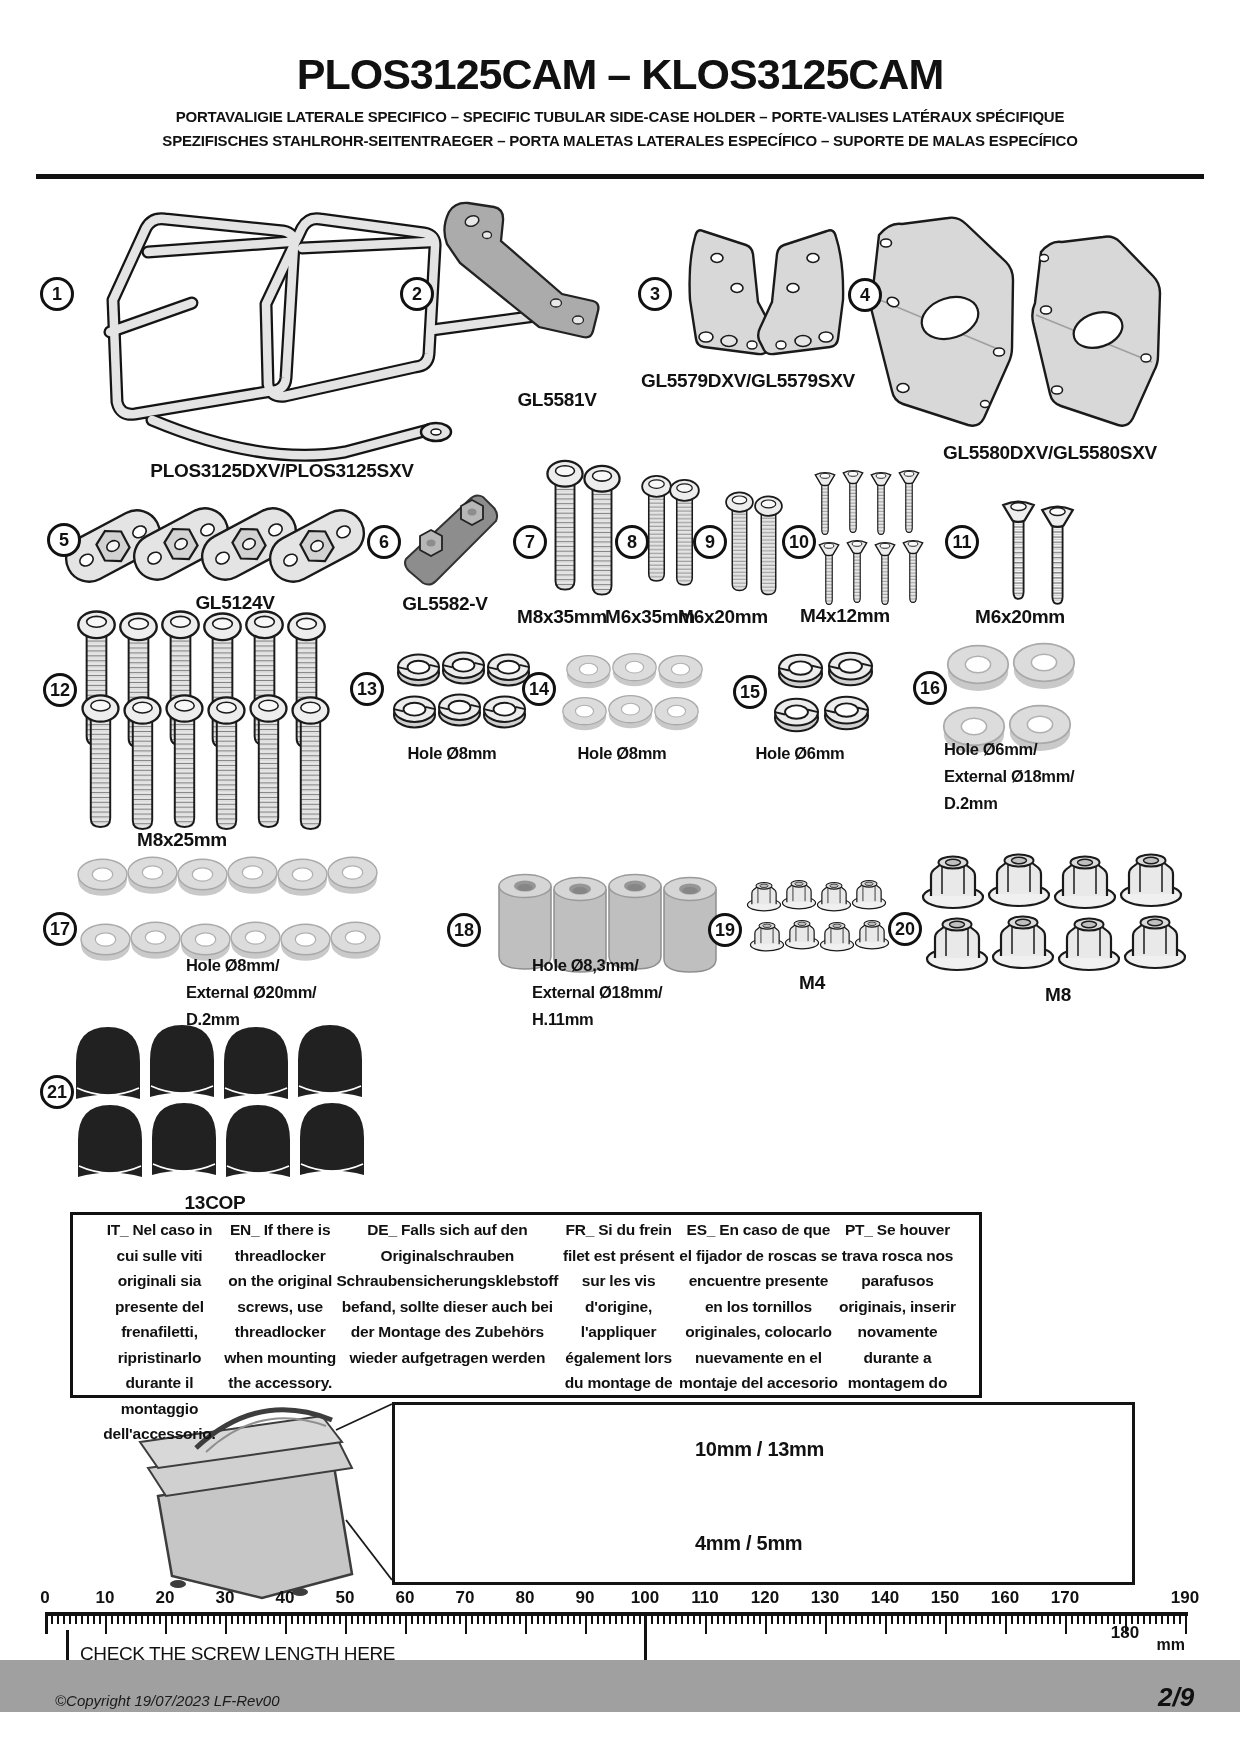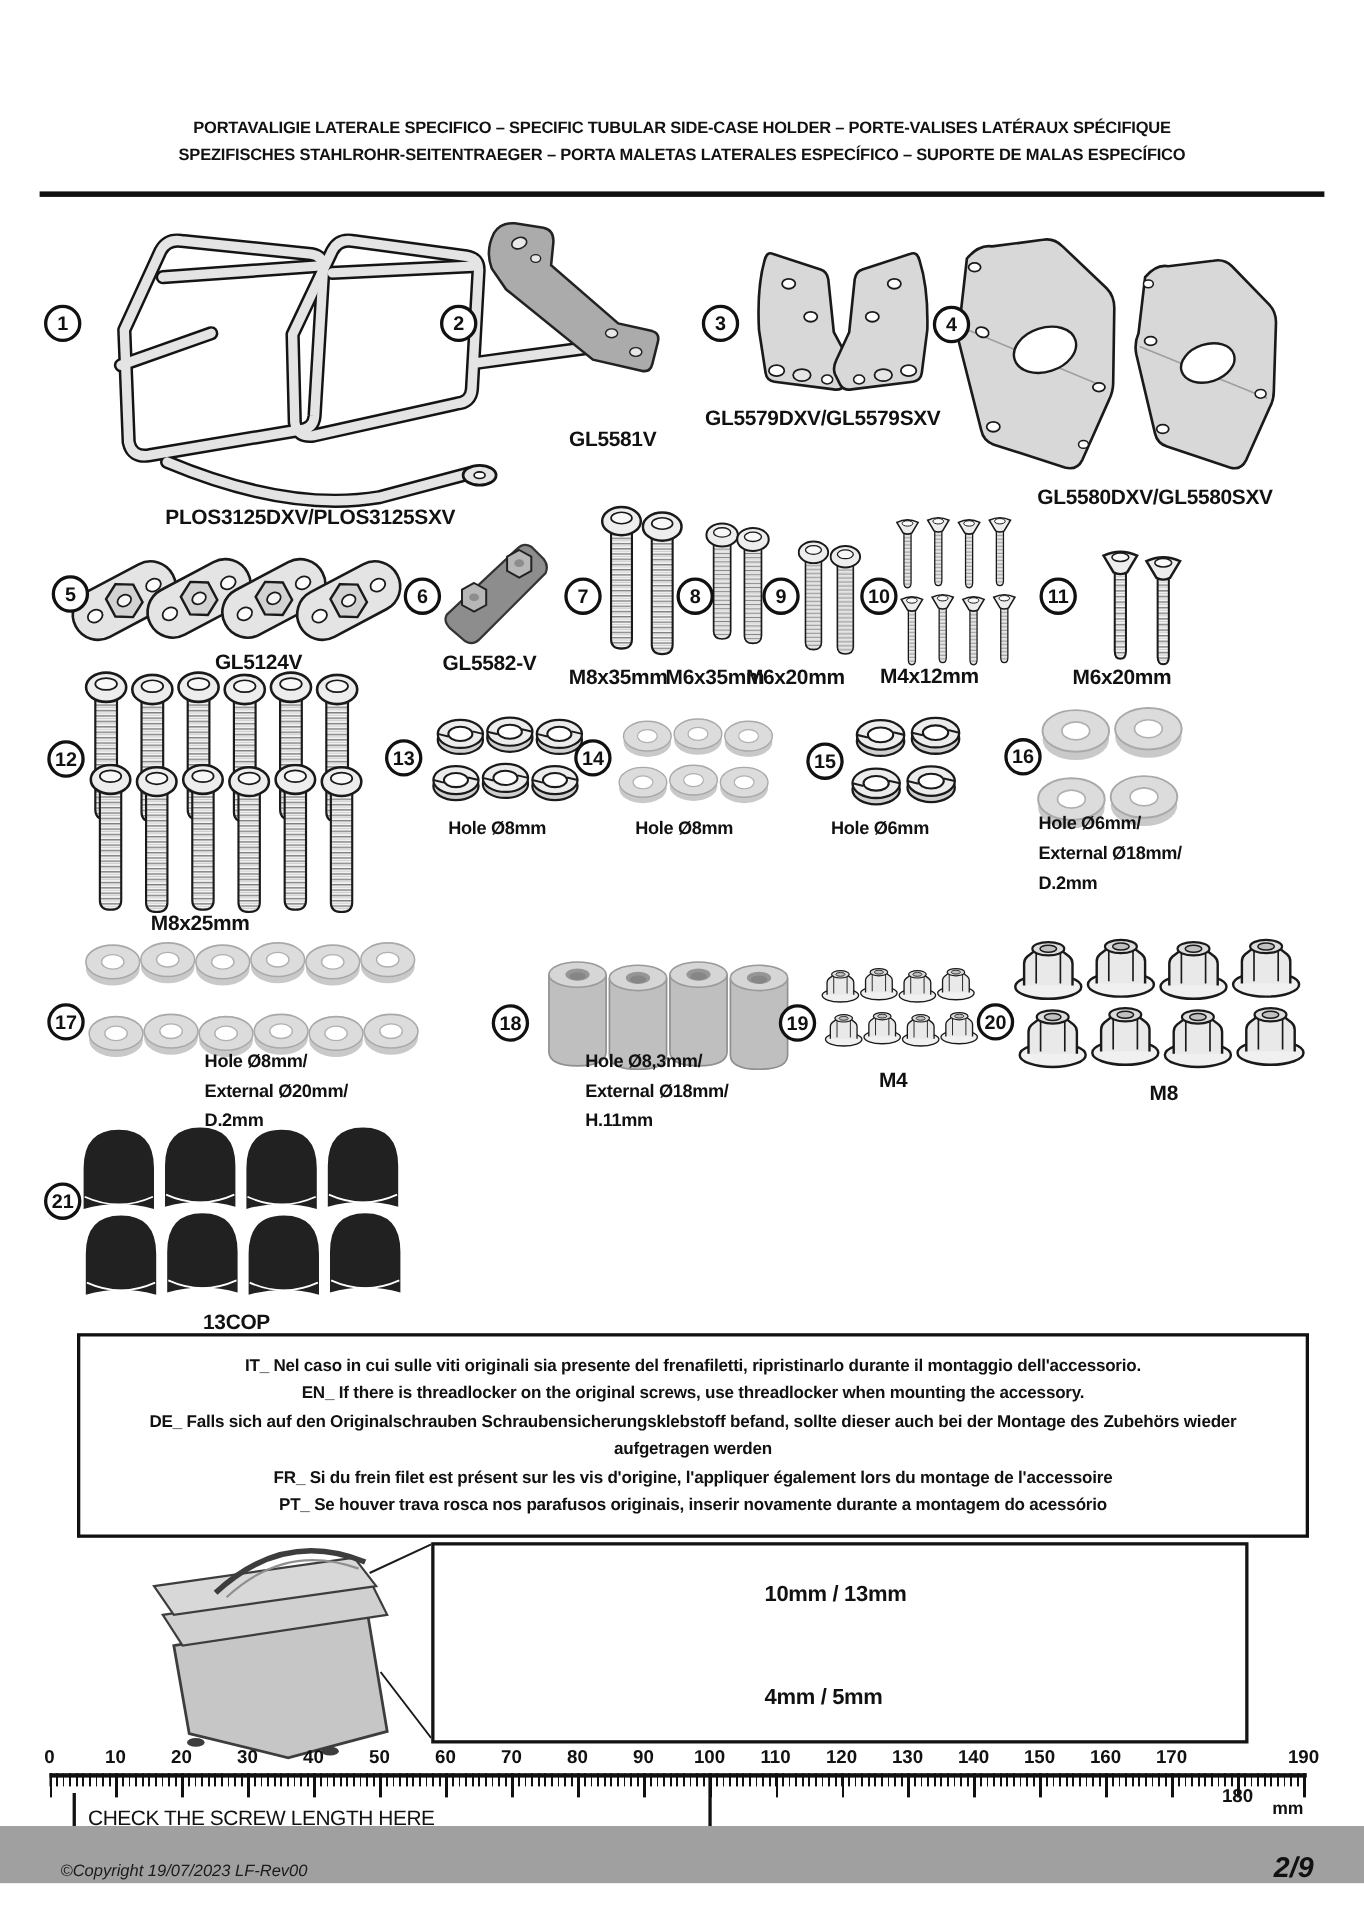--- a/index.html
+++ b/index.html
@@ -7,22 +7,22 @@
         font-family:"Liberation Sans",sans-serif;color:#111;overflow:hidden;}
   .abs{position:absolute;}
   .title{left:0;right:0;top:50px;text-align:center;font-size:43px;font-weight:700;letter-spacing:-1px;}
   .sub{left:0;right:0;text-align:center;font-size:15px;font-weight:700;letter-spacing:-0.2px;}
   .rule{left:36px;top:174px;width:1168px;height:5px;background:#111;}
   .pnum{width:28px;height:28px;border:3px solid #111;border-radius:50%;background:#fff;
         display:flex;align-items:center;justify-content:center;font-size:18px;font-weight:700;}
   .plabel{transform:translateX(-50%);font-size:19px;font-weight:700;white-space:nowrap;letter-spacing:-0.3px;}
   .plabel.small{font-size:16.5px;}
   .plabel3{font-size:16.5px;font-weight:700;line-height:27px;white-space:nowrap;letter-spacing:-0.3px;}
-  .warnbox{left:70px;top:1212px;width:1120px;height:186px;border:3px solid #111;box-sizing:border-box;
-           display:flex;flex-direction:column;justify-content:center;padding:2px 22px;}
+  .warnbox{left:70px;top:1212px;width:912px;height:186px;border:3px solid #111;box-sizing:border-box;
+           display:flex;flex-direction:row;justify-content:center;padding:2px 22px;}
   .warnline{text-align:center;font-size:15.5px;font-weight:700;line-height:25.5px;letter-spacing:-0.2px;}
   .toolsbox{left:392px;top:1402px;width:743px;height:183px;border:3px solid #141414;box-sizing:border-box;background:#fff;}
   .toollabel{font-size:20px;font-weight:700;letter-spacing:-0.3px;}
   .rnum{position:absolute;transform:translateX(-50%);top:0;font-size:17px;font-weight:700;}
   .ruler-major{left:45px;top:1612px;width:1143px;height:22px;
       background:repeating-linear-gradient(to right,#111 0 2.5px,transparent 2.5px 60px);}
   .ruler-minor{left:45px;top:1612px;width:1143px;height:12px;
       background:repeating-linear-gradient(to right,#111 0 1.6px,transparent 1.6px 6px);}
   .ruler-bar{left:45px;top:1612px;width:1143px;height:4px;background:#111;}
   .mmlabel{left:1125px;top:1636px;width:60px;text-align:right;font-size:16px;font-weight:700;}
@@ -33,20 +33,21 @@
   .footcopy{left:55px;top:1692px;font-size:15px;font-style:italic;color:#1a1a1a;}
   .footpage{left:1158px;top:1682px;font-size:26px;font-weight:700;font-style:italic;color:#111;}
   svg .tubeO{fill:none;stroke:#141414;stroke-width:13;stroke-linejoin:round;stroke-linecap:round;}
   svg .tubeI{fill:none;stroke:#e4e4e4;stroke-width:8.5;stroke-linejoin:round;stroke-linecap:round;}
 </style>
 </head>
 <body>
 
 <div class="page">
 
+  <div class="abs title">PLOS3125CAM – KLOS3125CAM</div>
   <div class="abs sub" style="top:108px;">PORTAVALIGIE LATERALE SPECIFICO  –  SPECIFIC TUBULAR SIDE-CASE HOLDER  –  PORTE-VALISES LATÉRAUX SPÉCIFIQUE</div>
   <div class="abs sub" style="top:132px;">SPEZIFISCHES STAHLROHR-SEITENTRAEGER – PORTA MALETAS LATERALES ESPECÍFICO – SUPORTE DE MALAS ESPECÍFICO</div>
   <div class="abs rule"></div>
 
   <svg class="abs" style="left:0;top:0;" width="1240" height="1754" viewBox="0 0 1240 1754">
     <defs>
       <pattern id="thr" width="6" height="5" patternUnits="userSpaceOnUse">
         <rect width="6" height="5" fill="#f3f3f3"></rect>
         <path d="M0,1.5 H6" stroke="#808080" stroke-width="1.3"></path>
         <path d="M0,3.8 H6" stroke="#c8c8c8" stroke-width="0.8"></path>
@@ -388,20 +389,21 @@
   </div>
   <div class="abs plabel" style="left:812px;top:972px">M4</div>
   <div class="abs plabel" style="left:1058px;top:984px">M8</div>
   <div class="abs plabel" style="left:215px;top:1192px">13COP</div>
 
   <div class="abs warnbox">
     <div class="warnline">IT_ Nel caso in cui sulle viti originali sia presente del frenafiletti, ripristinarlo durante il montaggio dell'accessorio.</div>
     <div class="warnline">EN_ If there is threadlocker on the original screws, use threadlocker when mounting the accessory.</div>
     <div class="warnline">DE_ Falls sich auf den Originalschrauben Schraubensicherungsklebstoff befand, sollte dieser auch bei der Montage des Zubehörs wieder aufgetragen werden</div>
     <div class="warnline">FR_ Si du frein filet est présent sur les vis d'origine, l'appliquer également lors du montage de l'accessoire</div>
+    <div class="warnline">ES_ En caso de que el fijador de roscas se encuentre presente en los tornillos originales, colocarlo nuevamente en el montaje del accesorio</div>
     <div class="warnline">PT_ Se houver trava rosca nos parafusos originais, inserir novamente durante a montagem do acessório</div>
   </div>
 
   <div class="abs toolsbox"></div>
   <div class="abs toollabel" style="left:695px;top:1438px">10mm / 13mm</div>
   <div class="abs toollabel" style="left:695px;top:1532px">4mm / 5mm</div>
 
   <div class="abs" style="left:0;top:1588px;width:1240px;height:20px;">
       <span class="rnum" style="left: 45px;">0</span>
       <span class="rnum" style="left: 105px;">10</span>

